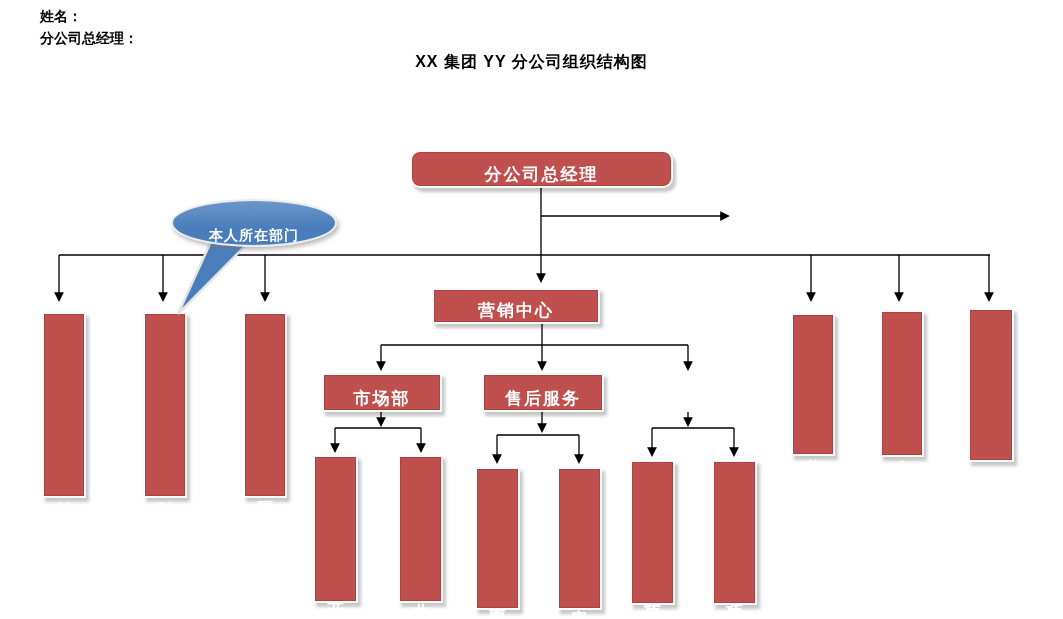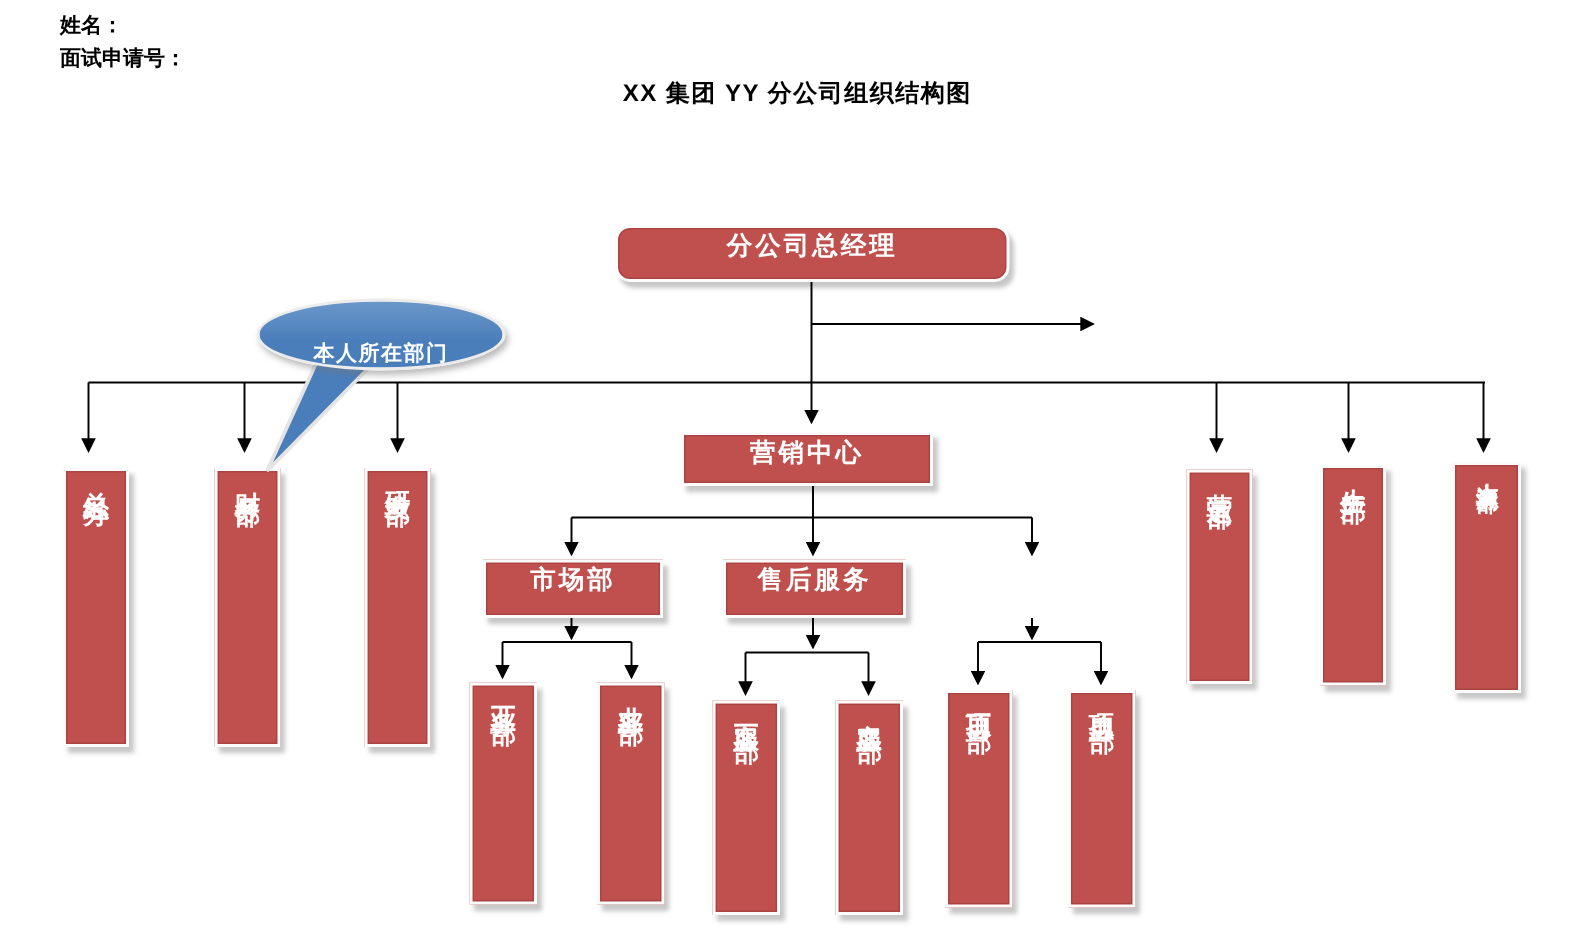--- a/index.html
+++ b/index.html
@@ -14,21 +14,21 @@
   .title{
     position:absolute;left:0;right:0;top:52px;text-align:center;
     font-size:16px;font-weight:bold;color:#000;z-index:2;letter-spacing:1px;
   }
   .node{
     position:absolute;box-sizing:border-box;z-index:2;
     background:#c0504d;
     border:2px solid #fbfbfb;
     box-shadow:3px 4px 3px rgba(130,130,130,0.45), inset 0 0 0 1px #a94442;
     color:#fff;font-weight:bold;
-    display:flex;align-items:flex-start;justify-content:center;
+    display:flex;align-items:flex-end;justify-content:center;
     text-align:center;
   }
   .node.rounded{border-radius:10px;}
   .hbox{font-size:17px;letter-spacing:2px;}
   .vbox span{
     writing-mode:vertical-rl;text-orientation:upright;
     font-size:17px;letter-spacing:3px;line-height:1;
   }
   .overlay{
     position:absolute;left:0;top:0;width:1063px;height:619px;
@@ -44,28 +44,28 @@
     display:flex;align-items:flex-end;justify-content:center;
     z-index:5;letter-spacing:1px;
   }
 </style>
 </head>
 <body>
 
 <div id="canvas">
 
   <div class="hdr-label" style="top:8px">姓名：</div>
-  <div class="hdr-label" style="top:30px">面试申请号：</div>
+  <div class="hdr-label" style="top:30px">分公司总经理：</div>
   <div class="title">XX 集团 YY 分公司组织结构图</div>
 
   <div class="node rounded hbox" style="left:410px;top:150px;width:263px;height:38px">
     <span>分公司总经理</span>
   </div>
 
-  <div class="node hbox" style="left:454px;top:288px;width:168px;height:36px">
+  <div class="node hbox" style="left:432px;top:288px;width:168px;height:36px">
     <span>营销中心</span>
   </div>
 
   <div class="node vbox" style="left:42px;top:312px;width:44px;height:186px">
     <span>总经办</span>
   </div>
   <div class="node vbox" style="left:143px;top:312px;width:44px;height:186px">
     <span>财务部</span>
   </div>
   <div class="node vbox" style="left:243px;top:312px;width:44px;height:186px">

